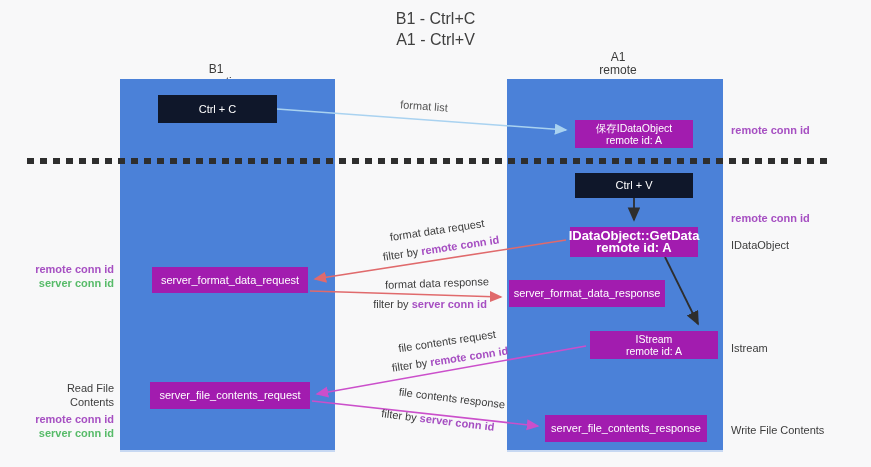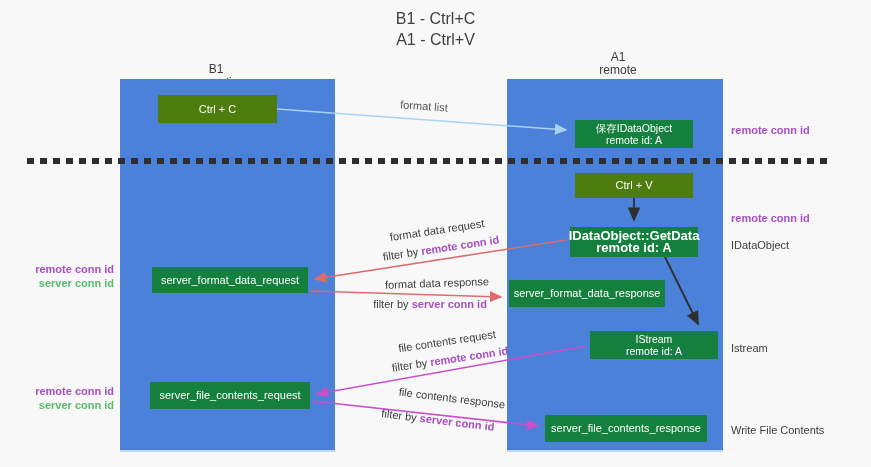--- a/index.html
+++ b/index.html
@@ -37,22 +37,22 @@
     position:absolute;left:27px;top:158px;width:806px;height:6px;
     background:repeating-linear-gradient(90deg,#2e2e2e 0 7px,transparent 7px 13px);
   }
 
   .box{
     position:absolute;display:flex;flex-direction:column;
     align-items:center;justify-content:center;
     color:#ffffff;font-size:11px;line-height:13px;text-align:center;
     box-sizing:border-box;
   }
-  .box.green{background:#4d7c0f;}
-  .box.orange{background:#15803d;justify-content:center;}
+  .box.green{background:#0f172a;}
+  .box.orange{background:#a21caf;justify-content:center;}
 
   .b-ctrlc{left:158px;top:95px;width:119px;height:28px;}
   .b-save{left:575px;top:120px;width:118px;height:28px;font-size:10.5px;line-height:12px;}
   .b-ctrlv{left:575px;top:173px;width:118px;height:25px;}
   .b-getdata{left:570px;top:227px;width:128px;height:30px;font-size:13px;line-height:12px;font-weight:bold;}
   .b-istream{left:590px;top:331px;width:128px;height:28px;font-size:10.5px;line-height:12px;}
   .b-sfreq{left:152px;top:267px;width:156px;height:26px;}
   .b-sfres{left:509px;top:280px;width:156px;height:27px;}
   .b-sfcreq{left:150px;top:382px;width:160px;height:27px;}
   .b-sfcres{left:545px;top:415px;width:162px;height:27px;}
@@ -175,20 +175,21 @@
   <div class="alabel" style="left:438px;top:414px;transform:translateX(-50%) rotate(7deg);">
     <span>filter by </span><span class="purple">server conn id</span>
   </div>
 
   <div class="side-left" style="top:262px;">
     <div class="purple">remote conn id</div>
     <div class="greentxt">server conn id</div>
   </div>
 
   <div class="side-left" style="top:381px;">
+    <div>Read File Contents</div>
     <div class="purple" style="margin-top:3px;">remote conn id</div>
     <div class="greentxt">server conn id</div>
   </div>
 
   <div class="side-right purple" style="top:123px;">remote conn id</div>
 
   <div class="side-right" style="top:211px;">
     <div class="purple">remote conn id</div>
     <div style="margin-top:13px;">IDataObject</div>
   </div>

